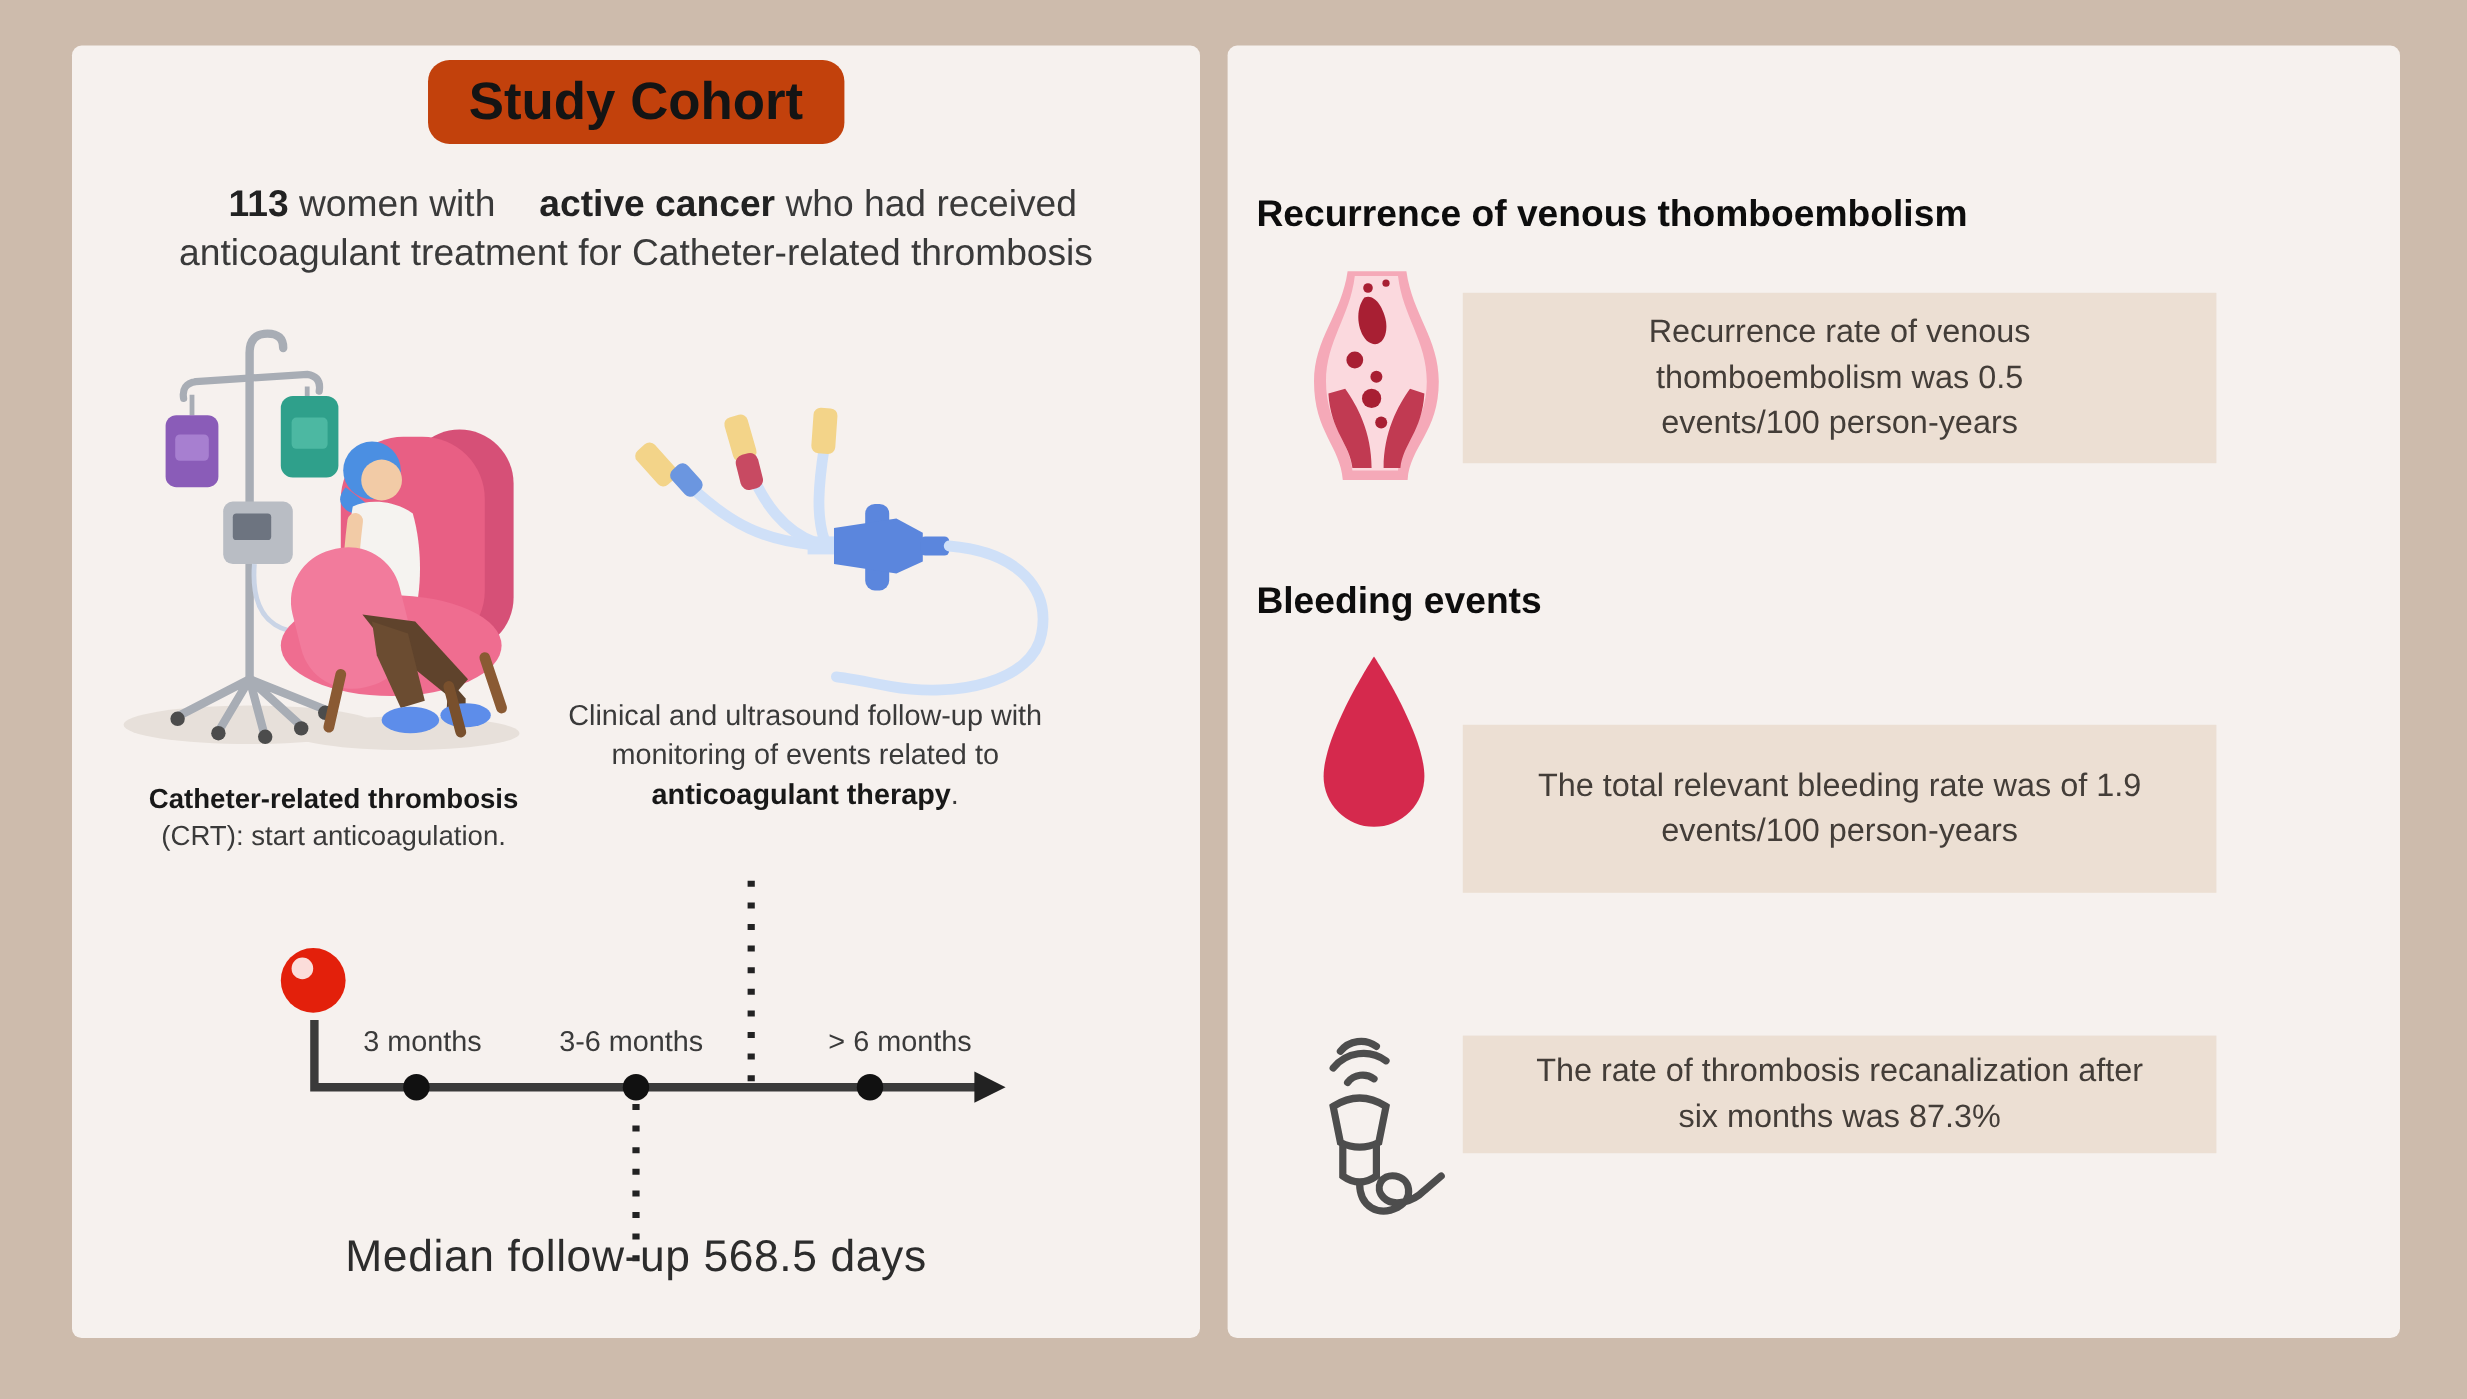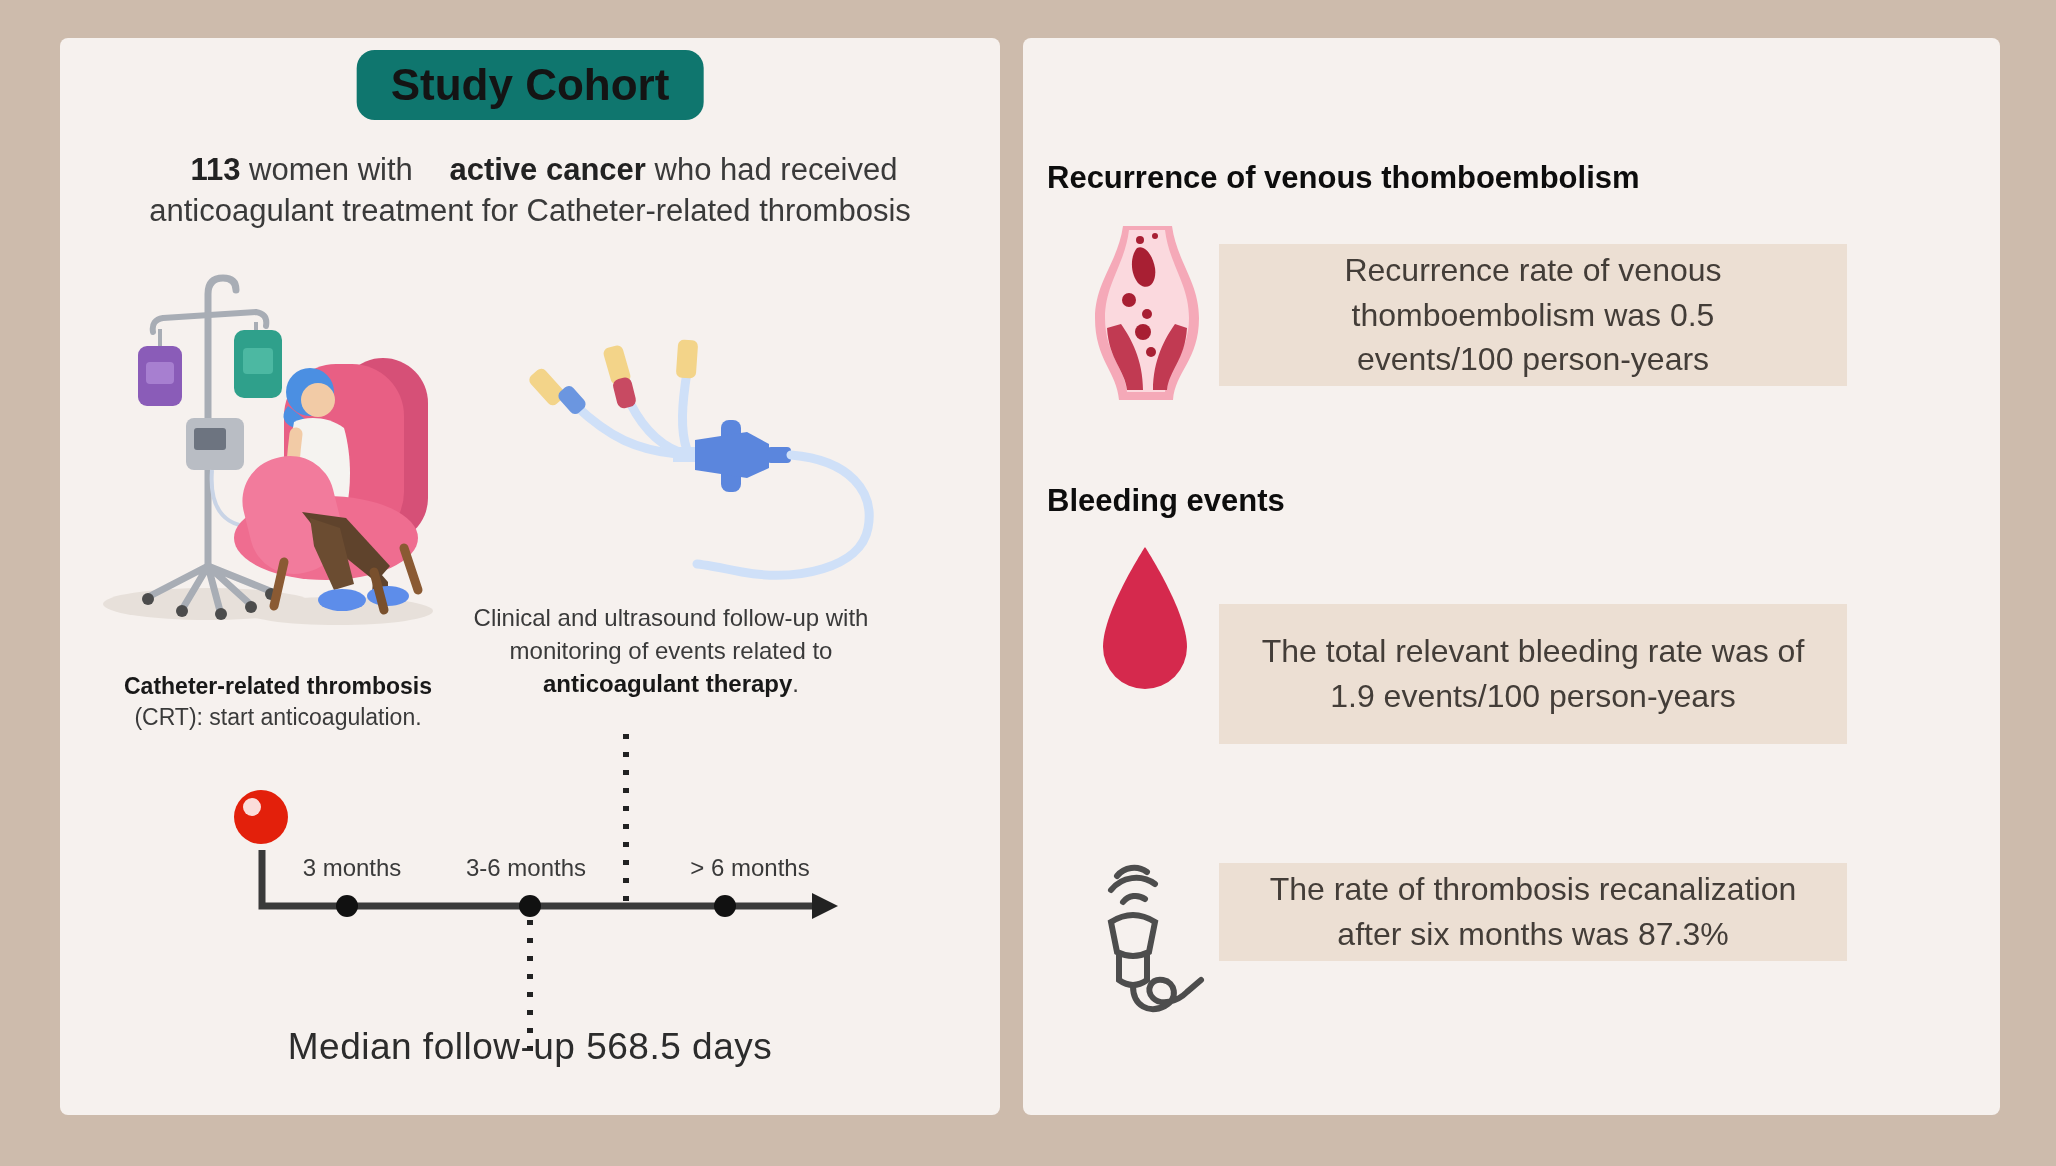--- a/index.html
+++ b/index.html
@@ -9,50 +9,50 @@
     font-family:"Liberation Sans", sans-serif;
     color:#1a1a1a;
   }
   .panel{
     position:absolute;top:38px;height:1077px;background:#f6f1ee;border-radius:8px;
   }
   .panel.left{left:60px;width:940px;}
   .panel.right{left:1023px;width:977px;}
   .badge{
     position:absolute;top:12px;left:50%;transform:translateX(-50%);
-    background:#0f766e;border-radius:18px;padding:10px 34px;
+    background:#c2410c;border-radius:18px;padding:10px 34px;
     font-size:44px;font-weight:bold;color:#141414;white-space:nowrap;
   }
   .intro{
     position:absolute;top:112px;left:50%;transform:translateX(-50%);
     width:770px;text-align:center;font-size:31px;line-height:1.32;color:#3a3a3a;
   }
   .intro b{color:#222;margin-left:28px;}
   .caption{
-    position:absolute;text-align:center;color:#3a3a3a;margin-top:21px;
+    position:absolute;text-align:center;color:#3a3a3a;
   }
   .caption.crt{left:63px;top:612px;width:310px;font-size:23px;line-height:1.35;}
   .caption.follow{left:395px;top:542px;width:432px;font-size:24px;line-height:1.38;}
   .caption b{color:#181818;}
   .median{
     position:absolute;top:988px;left:0;width:100%;text-align:center;
     font-size:37px;color:#2c2c2c;letter-spacing:.5px;
   }
   .illu{position:absolute;}
   .illu.patient{left:28px;top:228px;width:345px;height:362px;}
   .illu.catheter{left:455px;top:282px;width:385px;height:285px;}
   .illu.timeline{left:0;top:678px;width:940px;height:345px;}
   
   .sec-heading{
     position:absolute;left:24px;font-size:31px;font-weight:bold;color:#0d0d0d;white-space:nowrap;
   }
   .outcome-box{
     position:absolute;left:196px;width:628px;background:#ecdfd3;
     display:flex;align-items:center;justify-content:center;text-align:center;
-    font-size:32px;line-height:1.4;color:#433d38;
+    font-size:27px;line-height:1.4;color:#433d38;
   }
   .outcome-box .inner{display:block;margin:0 auto;}
   .outcome-box.b1{top:206px;height:142px;}
   .outcome-box.b1 .inner{max-width:392px;}
   .outcome-box.b2{top:518px;height:140px;margin-top:48px;}
   .outcome-box.b2 .inner{max-width:545px;}
   .outcome-box.b3{top:825px;height:98px;}
   .outcome-box.b3 .inner{max-width:530px;}
   .sec-icon{position:absolute;}
   .icon-vein{left:62px;top:182px;width:126px;height:186px;}

